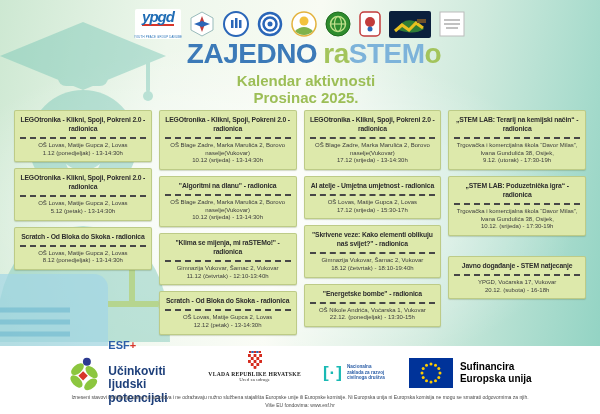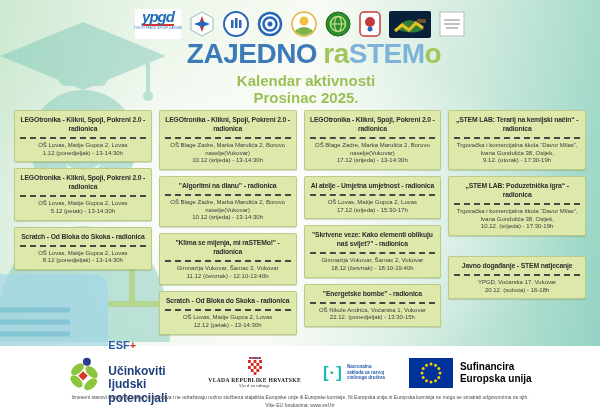--- a/index.html
+++ b/index.html
@@ -16,21 +16,21 @@
   
   .decor { position:absolute; pointer-events:none; }
   .graduate { left:-14px; top:12px; opacity:.42; }
   .circuit  { left:0; bottom:64px; opacity:.8; }
 
   
   .logo-strip { position:absolute; top:8px; left:0; right:0; height:32px;
     display:flex; justify-content:center; align-items:center; gap:8px; }
   .logo { display:flex; align-items:center; justify-content:center; }
   .ypgd { width:46px; height:30px; background:#fff; border-radius:2px;
-    display:flex; flex-direction:column; align-items:center; justify-content:flex-start; line-height:1; }
+    display:flex; flex-direction:column; align-items:center; justify-content:space-between; line-height:1; }
   .ypgd .yp-label { font-size:15px; font-weight:800; font-style:italic; color:#1f6cb5; letter-spacing:-1px; border-bottom:2px solid #d8352a; }
   .ypgd .yp-caption { font-size:2.8px; color:#1f6cb5; letter-spacing:.2px; margin-top:1px; white-space:nowrap; }
 
   
   .title-block { position:absolute; top:40px; left:0; right:0; text-align:center; line-height:1; }
   .main-title { font-size:28px; font-weight:800; letter-spacing:-.5px;padding-left:28px; }
   .t-blue  { color:#3c7ab8; margin-right:.22em; }
   .t-green { color:#a3c45c; }
   .t-lblue { color:#7db3da; }
   .subtitle { margin-top:5px; font-size:15px; font-weight:800; color:#9cbe56; line-height:1.12;padding-left:12px; }
@@ -41,21 +41,21 @@
   .col { display:flex; flex-direction:column; gap:6px; }
   .card { background:#dde9ab; border:1px solid rgba(130,150,70,.35); border-radius:2px;
     padding:5px 4px 4px; box-shadow:0 1px 1px rgba(90,110,50,.25); }
   .card.pushed { margin-top:14px; }
   .card-title { font-size:6.8px; font-weight:700; color:#2e2e2e; text-align:center; line-height:1.32; letter-spacing:-.15px; }
   .card-divider { border-top:2px dashed #474747; margin:3px 1px; }
   .card-loc, .card-time { font-size:6px; color:#3c3c3c; text-align:center; line-height:1.28; }
 
   
   .footer { position:absolute; left:0; right:0; bottom:0; height:68px; background:#fff; }
-  .footer-logos { height:48px; display:flex; align-items:center; justify-content:center; gap:22px; padding-top:5px; }
+  .footer-logos { height:48px; display:flex; justify-content:center; gap:22px; padding-top:5px; }
   .esf-block { display:flex; align-items:center; gap:6px; }
   .esf-text .esf-name { font-size:11px; font-weight:700; color:#2b5ea7; line-height:1; }
   .esf-text .esf-plus { color:#d8352a; }
   .esf-text .esf-tagline { font-size:12px; font-weight:800; color:#1d3f7a; line-height:1.1; width:78px; margin-top:14px; }
   .vlada-block { display:flex; flex-direction:column; align-items:center; font-family:"Liberation Serif", serif; }
   .vlada-l1 { font-size:5.6px; font-weight:700; color:#222; letter-spacing:.3px; margin-top:2px; }
   .vlada-l2 { font-size:5px; color:#444; }
   .zaklada-block { display:flex; align-items:center; gap:4px; }
   .brackets { color:#19b9b4; font-size:17px; font-weight:700; line-height:.9; letter-spacing:1px; }
   .zaklada-text { width:40px; font-size:4.6px; font-weight:700; color:#2b5ea7; line-height:1.25; }

